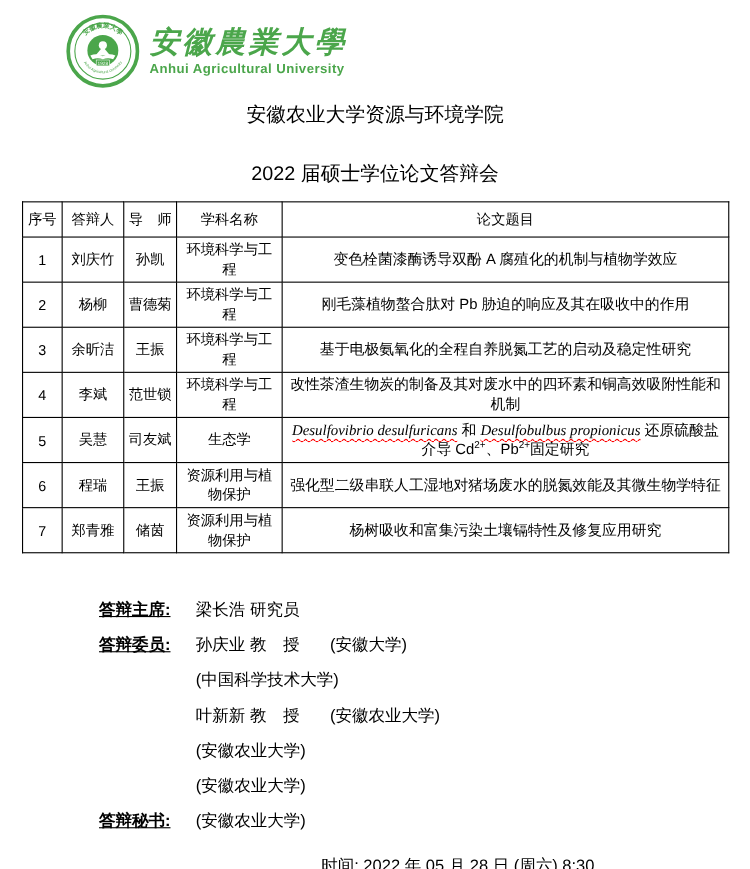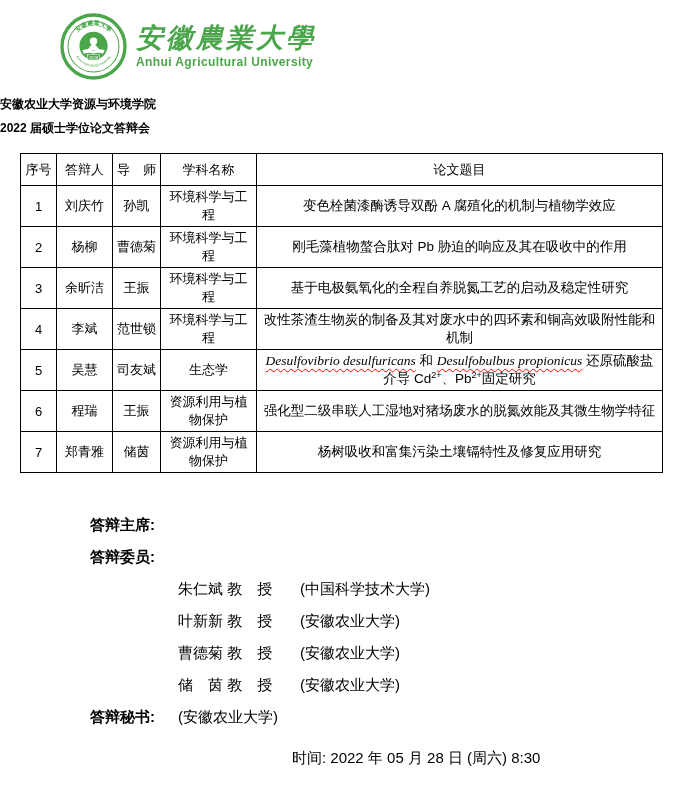--- a/index.html
+++ b/index.html
@@ -20,23 +20,23 @@
   .wordmark-cn{
     font-size:27px;font-weight:bold;font-style:italic;
     letter-spacing:3px;line-height:30px;
     font-family:"Liberation Serif",serif;
   }
   .wordmark-en{
     font-size:12px;font-weight:bold;letter-spacing:.4px;line-height:15px;margin-top:2px;
   }
   
   .doc-title{
-    font-size:12px;font-weight:bold;margin:13px 0 0;line-height:23px;
-  }
-  .doc-title.second{margin-top:1px;}
+    text-align:center;font-size:18px;font-weight:normal;margin:13px 0 0;line-height:23px;
+  }
+  .doc-title.second{margin-top:31px;}
   
   table.defense{
     border-collapse:collapse;table-layout:fixed;
     width:642px;margin:13px 20px 0;
     font-size:13px;
   }
   table.defense th,table.defense td{
     border:1px solid #000;text-align:center;vertical-align:middle;
     padding:2px 3px;box-sizing:border-box;font-weight:normal;
   }
@@ -46,21 +46,21 @@
   .species{
     font-family:Liberation Serif, serif;font-style:italic;
     text-decoration:underline;text-decoration-style:wavy;
     text-decoration-color:#ff0000;text-decoration-thickness:1px;
     text-underline-offset:3px;
   }
   td.title-cell sup{font-size:9px;line-height:0;}
   
   .committee{margin-top:36px;padding-left:90px;font-size:15px;}
   .committee-line{display:flex;line-height:32px;white-space:nowrap;}
-  .c-label{display:inline-block;width:88px;font-weight:bold;}
+  .c-label{display:inline-block;width:88px;font-weight:bold;text-decoration:underline;}
   .c-name{display:inline-block;width:122px;}
   .c-aff{display:inline-block;}
   
   .meta{margin-top:8px;padding-left:292px;font-size:15px;}
   .meta-line{line-height:33px;white-space:nowrap;}
 </style>
 </head>
 <body>
 
 <div class="page">
@@ -162,42 +162,42 @@
           <td>资源利用与植物保护</td>
           <td class="title-cell"><span>杨树吸收和富集污染土壤镉特性及修复应用研究</span></td>
         </tr>
       </tbody>
   </table>
 
   <div class="committee">
     <div>
         <div class="committee-line">
           <span class="c-label">答辩主席:</span>
+          <span class="c-name">梁长浩 研究员</span>
         </div>
         <div class="committee-line">
           <span class="c-label">答辩委员:</span>
-        </div>
-        <div class="committee-line">
-          <span class="c-label"></span>
-          <span class="c-name">朱仁斌 教　授</span>
+          <span class="c-name">孙庆业 教　授</span>
+          <span class="c-aff">(安徽大学)</span>
+        </div>
+        <div class="committee-line">
+          <span class="c-label"></span>
           <span class="c-aff">(中国科学技术大学)</span>
         </div>
         <div class="committee-line">
           <span class="c-label"></span>
           <span class="c-name">叶新新 教　授</span>
           <span class="c-aff">(安徽农业大学)</span>
         </div>
         <div class="committee-line">
           <span class="c-label"></span>
-          <span class="c-name">曹德菊 教　授</span>
-          <span class="c-aff">(安徽农业大学)</span>
-        </div>
-        <div class="committee-line">
-          <span class="c-label"></span>
-          <span class="c-name">储　茵 教　授</span>
+          <span class="c-aff">(安徽农业大学)</span>
+        </div>
+        <div class="committee-line">
+          <span class="c-label"></span>
           <span class="c-aff">(安徽农业大学)</span>
         </div>
         <div class="committee-line">
           <span class="c-label">答辩秘书:</span>
           <span class="c-aff">(安徽农业大学)</span>
         </div>
       </div>
   </div>
 
   <div class="meta">

